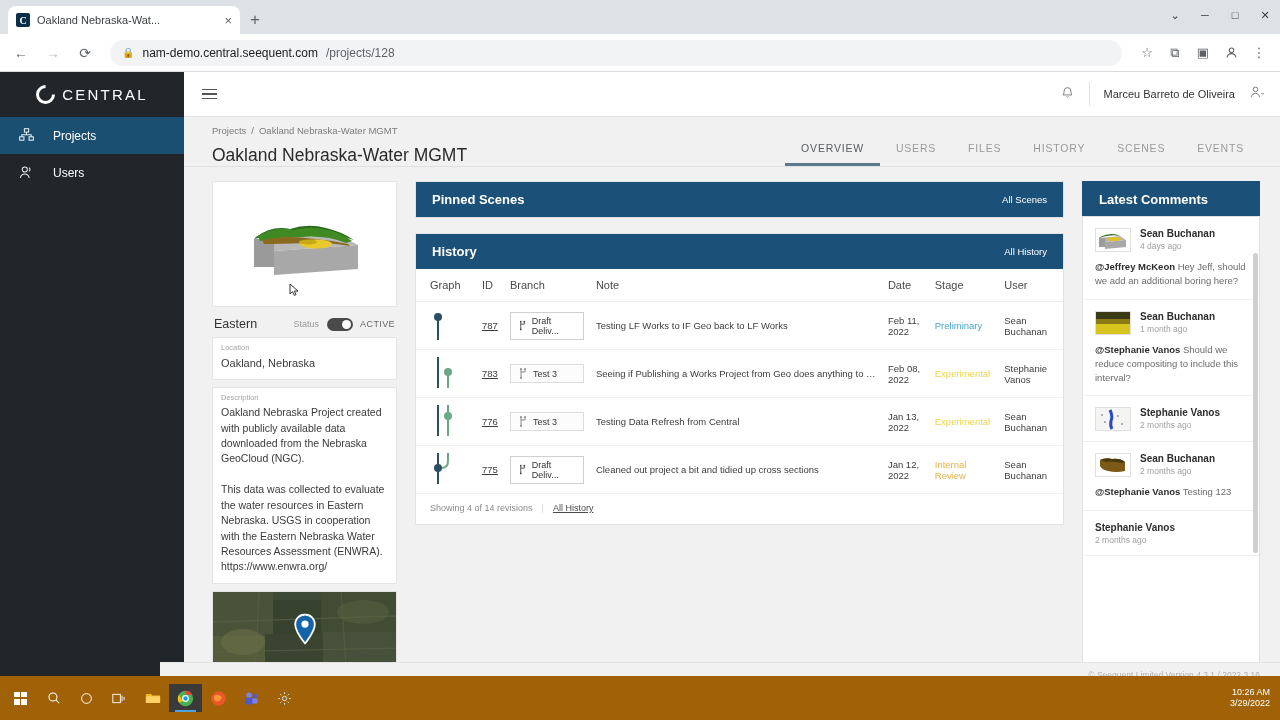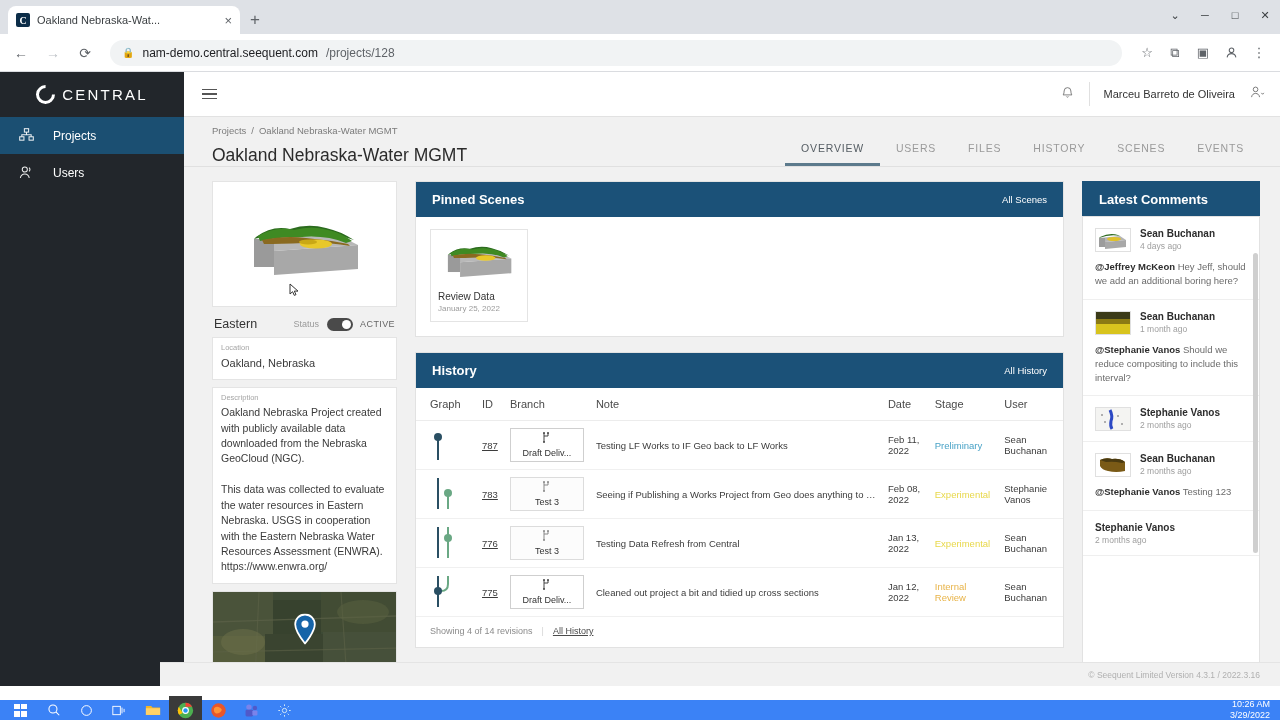--- a/index.html
+++ b/index.html
@@ -120,21 +120,21 @@
   table.hist td { font-size: 9.5px; color: #3c3c3c; padding: 7px 6px; border-bottom: 1px solid #f0f0f0; vertical-align: middle; }
   .c-graph { width: 52px; padding-left: 14px !important; }
   .c-id { width: 28px; }
   .c-branch { width: 86px; }
   .c-date { width: 72px; }
   .c-stage { width: 74px; }
   .c-user { width: 86px; }
   .idlink { color: #3c3c3c; text-decoration: underline; cursor: pointer; font-size: 9.5px; }
   .branch-chip {
     display: inline-flex; align-items: center; gap: 5px; border: 1px solid #cfcfcf;
-    padding: 3px 8px; font-size: 9px; color: #333; min-width: 74px; background: #fff; flex-direction: column;
+    padding: 3px 8px; font-size: 9px; color: #333; min-width: 74px; background: #fff;
   }
   .branch-chip.muted { border-color: #dcdcdc; background: #fcfcfc; }
   .note-cell { color: #3c3c3c; white-space: nowrap; overflow: hidden; text-overflow: ellipsis; max-width: 280px; }
   .stage { font-size: 9.5px; }
   .tbl-foot { display: flex; align-items: center; gap: 9px; padding: 9px 14px 11px; font-size: 9px; color: #8b8b8b; }
   .tbl-foot .sep { color: #d4d4d4; }
   .tbl-foot a { color: #4a4a4a; text-decoration: underline; cursor: pointer; }
 
   
   .rcol { width: 178px; flex-shrink: 0; }
@@ -146,21 +146,21 @@
   .cmt-when { font-size: 8.5px; color: #9e9e9e; margin-top: 2px; }
   .cmt-body { font-size: 9.5px; color: #6b6b6b; line-height: 1.5; margin-top: 8px; }
   .cmt-body b { color: #2d2d2d; }
   .cmt-noav .cmt-who { font-size: 10px; }
   .scrollbar { position: absolute; right: 1px; top: 36px; width: 5px; height: 300px; background: #cfcfcf; border-radius: 3px; }
 
   .footer { position: absolute; left: 160px; right: 0; bottom: 0; height: 24px; background: #f1f1f1; border-top: 1px solid #e4e4e4; display: flex; align-items: center; justify-content: flex-end; padding-right: 20px; }
   .footer span { font-size: 8.5px; color: #b0b0b0; }
 
   
-  .taskbar { position: absolute; left: 0; bottom: 0; width: 1280px; height: 20px; background: #3b82f6; display: flex; align-items: center; padding-left: 4px; }
+  .taskbar { position: absolute; left: 0; bottom: 0; width: 1280px; height: 44px; background: #a16207; display: flex; align-items: center; padding-left: 4px; }
   .tb-item { width: 33px; height: 28px; display: flex; align-items: center; justify-content: center; cursor: pointer; position: relative; }
   .tb-item.open::after { content: ""; position: absolute; bottom: 0; left: 6px; right: 6px; height: 2px; background: #4da3e0; }
   .tb-item.hl { background: #3a3a3a; }
   .clock { margin-left: auto; text-align: right; color: #fff; font-size: 9px; line-height: 1.25; padding-right: 10px; }
   .win-logo { display: grid; grid-template-columns: 1fr 1fr; grid-gap: 1.5px; width: 13px; height: 13px; }
   .win-logo i { background: #fff; display: block; }
 </style>
 </head>
 <body>
 
@@ -347,39 +347,20 @@
           </div>
         </div>
 
         <div class="ccol">
 
           <div class="panel">
             <div class="panel-hdr">
               <span class="panel-title">Pinned Scenes</span>
               <span class="panel-link">All Scenes</span>
             </div>
-            <div class="scenes-body">
-              <div class="scene-card">
-                <div class="scene-thumb">
-                  <svg width="72" height="40" viewBox="0 0 118 62">
-                    <polygon points="8,26 92,22 112,32 28,38" fill="#b8b8b8"></polygon>
-                    <rect x="8" y="26" width="20" height="28" fill="#9a9a9a"></rect>
-                    <polygon points="28,38 112,32 112,56 28,62" fill="#a8a8a8"></polygon>
-                    <path d="M10,24 Q26,12 44,16 Q62,10 80,15 Q94,18 108,27 L92,22 Q70,18 50,20 Q28,20 8,26 Z" fill="#2b6b1e"></path>
-                    <path d="M12,23 Q30,13 48,17 Q66,12 82,17 Q96,20 106,28 L100,30 Q80,22 56,24 Q32,24 14,28 Z" fill="#3f8a23"></path>
-                    <path d="M16,27 Q40,22 60,25 Q82,27 102,31 L104,33 Q80,29 58,30 Q34,31 18,31 Z" fill="#8a6a20"></path>
-                    <ellipse cx="70" cy="31" rx="16" ry="4.5" fill="#e8c82a"></ellipse>
-                  </svg>
-                </div>
-                <div class="scene-meta">
-                  <div class="scene-name">Review Data</div>
-                  <div class="scene-date">January 25, 2022</div>
-                </div>
-              </div>
-            </div>
           </div>
 
           <div class="panel">
             <div class="panel-hdr">
               <span class="panel-title">History</span>
               <span class="panel-link">All History</span>
             </div>
             <table class="hist">
               <thead>
                 <tr>

